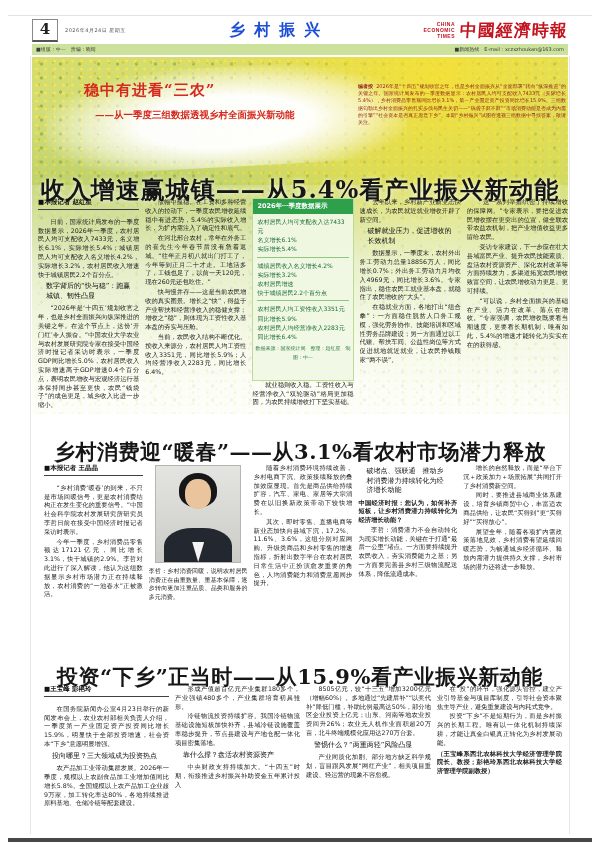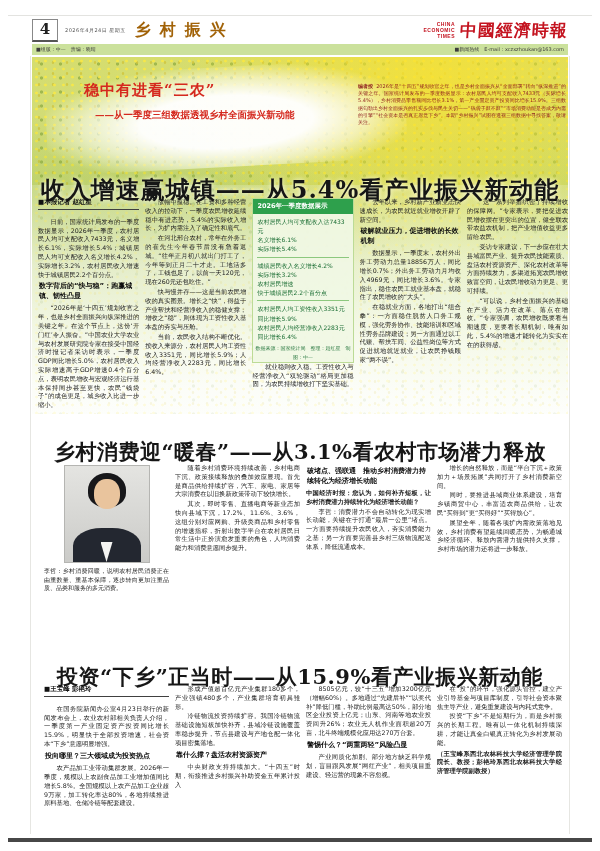--- a/index.html
+++ b/index.html
@@ -7,21 +7,21 @@
         font-family:"DejaVu Sans",sans-serif;color:#1c1c1c;}
   .topline{position:absolute;top:15px;left:8px;right:8px;border-top:1px solid #e3e3e0;}
   .sideline{position:absolute;top:56px;height:778px;width:1px;background:#e6e6e2;}
   .sideline.l{left:30px}.sideline.r{right:30px}
 
   
   .hdr{position:absolute;top:17px;left:32px;right:32px;height:26px;display:flex;align-items:center;}
   .pagenum{width:24px;height:20px;border:1px solid #888;border-bottom:2px solid #555;
            font:700 15px "DejaVu Serif",serif;text-align:center;line-height:19px;color:#222;background:#fff;}
   .hdate{font-size:5px;color:#555;margin-left:7px;letter-spacing:.5px;}
-  .secttl{flex:1;font:700 16px "DejaVu Serif",serif;letter-spacing:9px;color:#a16207;text-indent:9px;}
+  .secttl{flex:1;text-align:center;font:700 16px "DejaVu Serif",serif;letter-spacing:9px;color:#1d4ed8;text-indent:9px;}
   .mast{display:flex;align-items:center;gap:5px;}
   .mast-en{font:700 5px "Liberation Sans",sans-serif;color:#c41420;text-align:right;line-height:6px;letter-spacing:.5px;}
   .mast-cn{font:700 17px "DejaVu Serif",serif;color:#c41420;letter-spacing:1px;transform:skewX(-4deg);}
 
   .greenbar{position:absolute;top:44px;left:32px;right:32px;height:11px;background:#cbe19c;
             display:flex;justify-content:space-between;align-items:center;padding:0 4px;box-sizing:border-box;}
   .greenbar span{font-size:5px;color:#3c3c3c;line-height:11px;}
 
   
   .topblock{position:absolute;top:57px;left:32px;right:32px;height:357px;overflow:hidden;}
@@ -47,30 +47,30 @@
   .ednote b{font-weight:700;margin-right:3px;}
 
   .headline1{position:absolute;left:0;right:0;top:101px;text-align:center;z-index:3;
              font:700 24px "DejaVu Serif",serif;color:#161616;letter-spacing:1px;
              text-shadow:0 0 5px rgba(255,255,255,.85);}
 
   
   .cols{position:absolute;left:0;right:0;display:flex;gap:6px;z-index:3;}
   .col{flex:1 1 0;overflow:hidden;font-size:6.3px;line-height:8.8px;color:#222;}
   .bp{text-align:justify;text-indent:2em;margin:0 0 1px;}
-  .bh{font-weight:700;font-size:7px;line-height:9.5px;margin:3px 1px;color:#0e0e0e;}
+  .bh{font-weight:400;font-size:7px;line-height:9.5px;margin:3px 8px;color:#0e0e0e;}
   .bq{font-weight:700;text-align:justify;margin:1px 0;}
   .byl{font-weight:700;font-size:6.5px;border-bottom:1px solid #404040;padding-bottom:2px;margin-bottom:8px;color:#111;}
   .fn{font-weight:700;text-align:justify;margin-top:2px;}
   .cap{font-size:6px;line-height:8.6px;text-align:justify;color:#222;}
 
   .topblock .cols{top:141px;bottom:3px;}
 
   
-  .databox{background:rgba(240,248,228,.93);border:1px solid #bcdb96;padding:0 0 0;}
+  .databox{background:rgba(240,248,228,.93);border:1px solid #bcdb96;padding:0 0 18px;}
   .dbx-head{background:#2ea04c;color:#fff;font-weight:700;font-size:6.5px;padding:3px 4px;margin-bottom:3px;}
   .dbx-group{padding:0 4px;}
   .dbx-line{font-size:6px;line-height:9.2px;color:#1b6e34;}
   .dbx-sep{border-top:1px solid #8cc87e;margin:3px 4px;}
   .dbx-src{font-size:5px;color:#2c7a42;margin-top:3px;text-align:center;}
 
   
   .article2{position:absolute;top:420px;left:38px;right:38px;height:220px;}
   .headline2{position:absolute;left:0;right:0;top:4px;text-align:center;
              font:700 21px "DejaVu Serif",serif;color:#161616;letter-spacing:.5px;}
@@ -183,20 +183,25 @@
           <div class="bp">受访专家建议，下一步应在壮大县域富民产业、提升农民技能素质、盘活农村资源资产、深化农村改革等方面持续发力，多渠道拓宽农民增收致富空间，让农民增收动力更足、更可持续。</div>
           <div class="bp">“可以说，乡村全面振兴的基础在产业、活力在改革、落点在增收。”专家强调，农民增收既要看当期速度，更要看长期机制，唯有如此，5.4%的增速才能转化为实实在在的获得感。</div>
         </div>
       </div>
   </section>
 
   <section class="article2">
     <h1 class="headline2">乡村消费迎“暖春”——从3.1%看农村市场潜力释放</h1>
     <div class="cols">
         <div class="col">
+          <div class="byl">■本报记者 王晶晶</div>
+          <div class="bp">“乡村消费‘暖春’的到来，不只是市场回暖信号，更是农村消费结构正在发生变化的重要信号。”中国社会科学院农村发展研究所研究员李哲日前在接受中国经济时报记者采访时表示。</div>
+          <div class="bp">今年一季度，乡村消费品零售额达17121亿元，同比增长3.1%，快于城镇的2.9%。李哲对此进行了深入解读，他认为这组数据显示乡村市场潜力正在持续释放，农村消费的“一池春水”正被激活。</div>
+        </div>
+        <div class="col">
     <div class="photo">
       <div class="ph-hair"></div>
       <div class="ph-face"></div>
       <div class="ph-suit"></div>
       <div class="ph-shirt"></div>
     </div>
   <div class="cap">李哲：乡村消费回暖，说明农村居民消费正在由重数量、重基本保障，逐步转向更加注重品质、品类和服务的多元消费。</div>
         </div>
         <div class="col">
           <div class="bp">随着乡村消费环境持续改善，乡村电商下沉、政策接续释放的叠加效应显现。首先是商品供给持续扩容，汽车、家电、家居等大宗消费在以旧换新政策带动下较快增长。</div>

